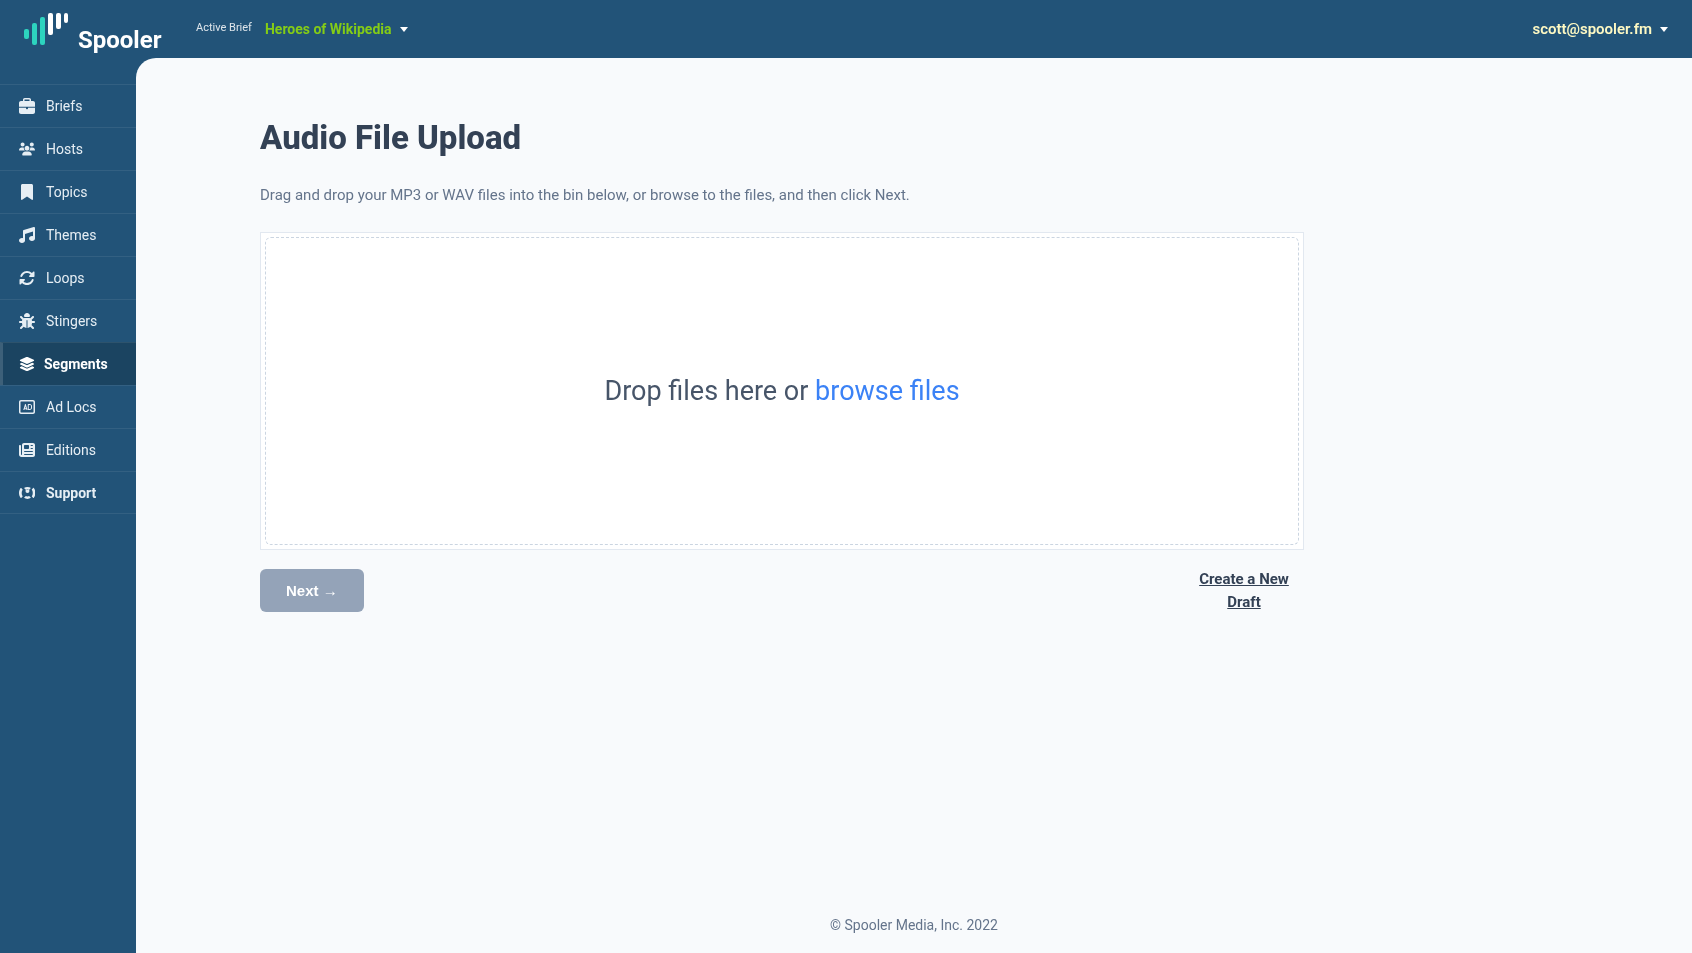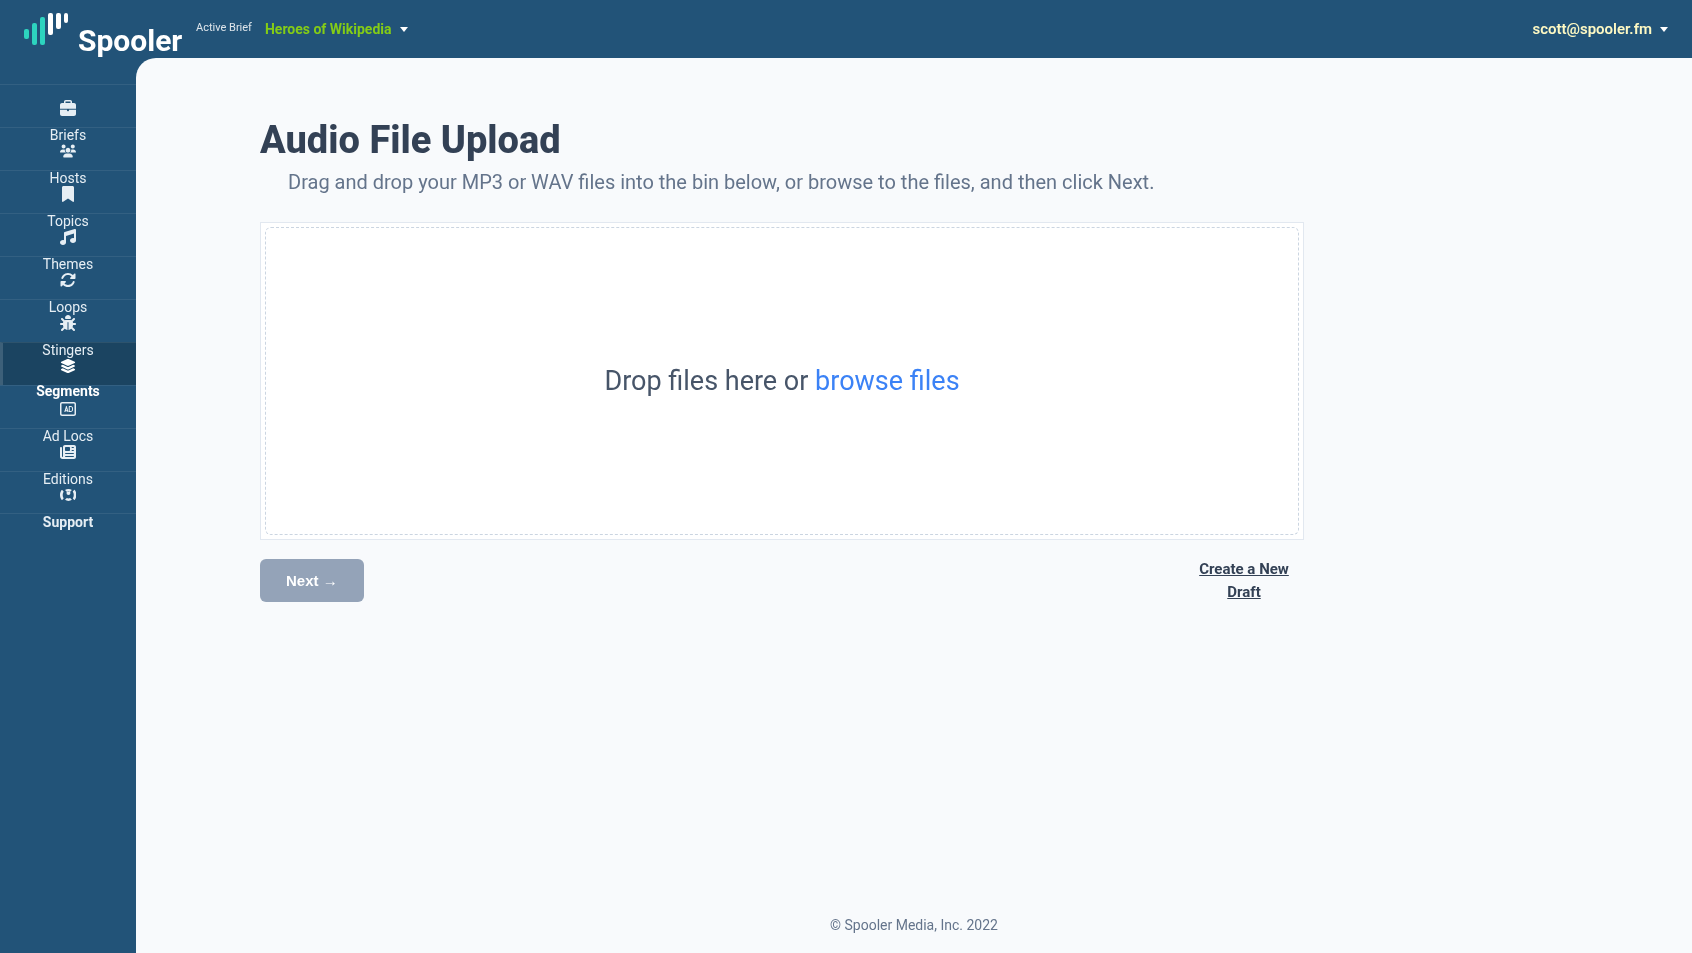--- a/index.html
+++ b/index.html
@@ -33,21 +33,21 @@
       gap: 10px;
       width: 172px;
     }
     .logo-mark {
       width: 44px;
       height: 32px;
       display: flex;
       align-items: center;
     }
     .logo-text {
-      font-size: 30px;
+      font-size: 24px;
       font-weight: 700;
       color: #fff;
       margin-top: 22px;
     }
     .brief-selector {
       display: flex;
       flex-direction: row;
       gap: 13px;
       cursor: pointer;
     }
@@ -89,27 +89,26 @@
     .sidebar {
       width: 136px;
       background: #225378;
       color: #fff;
       padding-top: 26px;
     }
     .nav-item {
       display: flex;
       align-items: center;
       gap: 10px;
-      padding: 14px 18px;
+      padding: 2px 18px;
       height: 43px;
       font-size: 14px;
       color: #e6eef4;
       border-top: 1px solid rgba(255,255,255,0.08);
       cursor: pointer;
-      flex-direction: column;
     }
     .nav-item:last-child {
       border-bottom: 1px solid rgba(255,255,255,0.08);
       font-weight: bold;
     }
     .nav-item.active {
       background: #1b4461;
       font-weight: 700;
       color: #fff;
       border-left: 3px solid rgba(255,255,255,0.15);
@@ -132,30 +131,29 @@
       padding: 60px 0 0 0;
       display: flex;
       flex-direction: column;
       overflow: hidden;
     }
     .content {
       width: 1044px;
       margin-left: 124px;
     }
     .page-title {
-      font-size: 38px;
+      font-size: 33px;
       font-weight: 800;
       color: #334155;
-      margin-bottom: 8px;
+      margin-bottom: 29px;
     }
     .page-subtitle {
-      font-size: 20px;
+      font-size: 15px;
       color: #64748b;
       margin-bottom: 28px;
-      margin-left: 28px;
     }
     .upload-box {
       border: 1px solid #e2e8f0;
       border-radius: 0;
       padding: 4px;
       width: 1044px;
       height: 318px;
       background: #fff;
     }
     .upload-inner {

